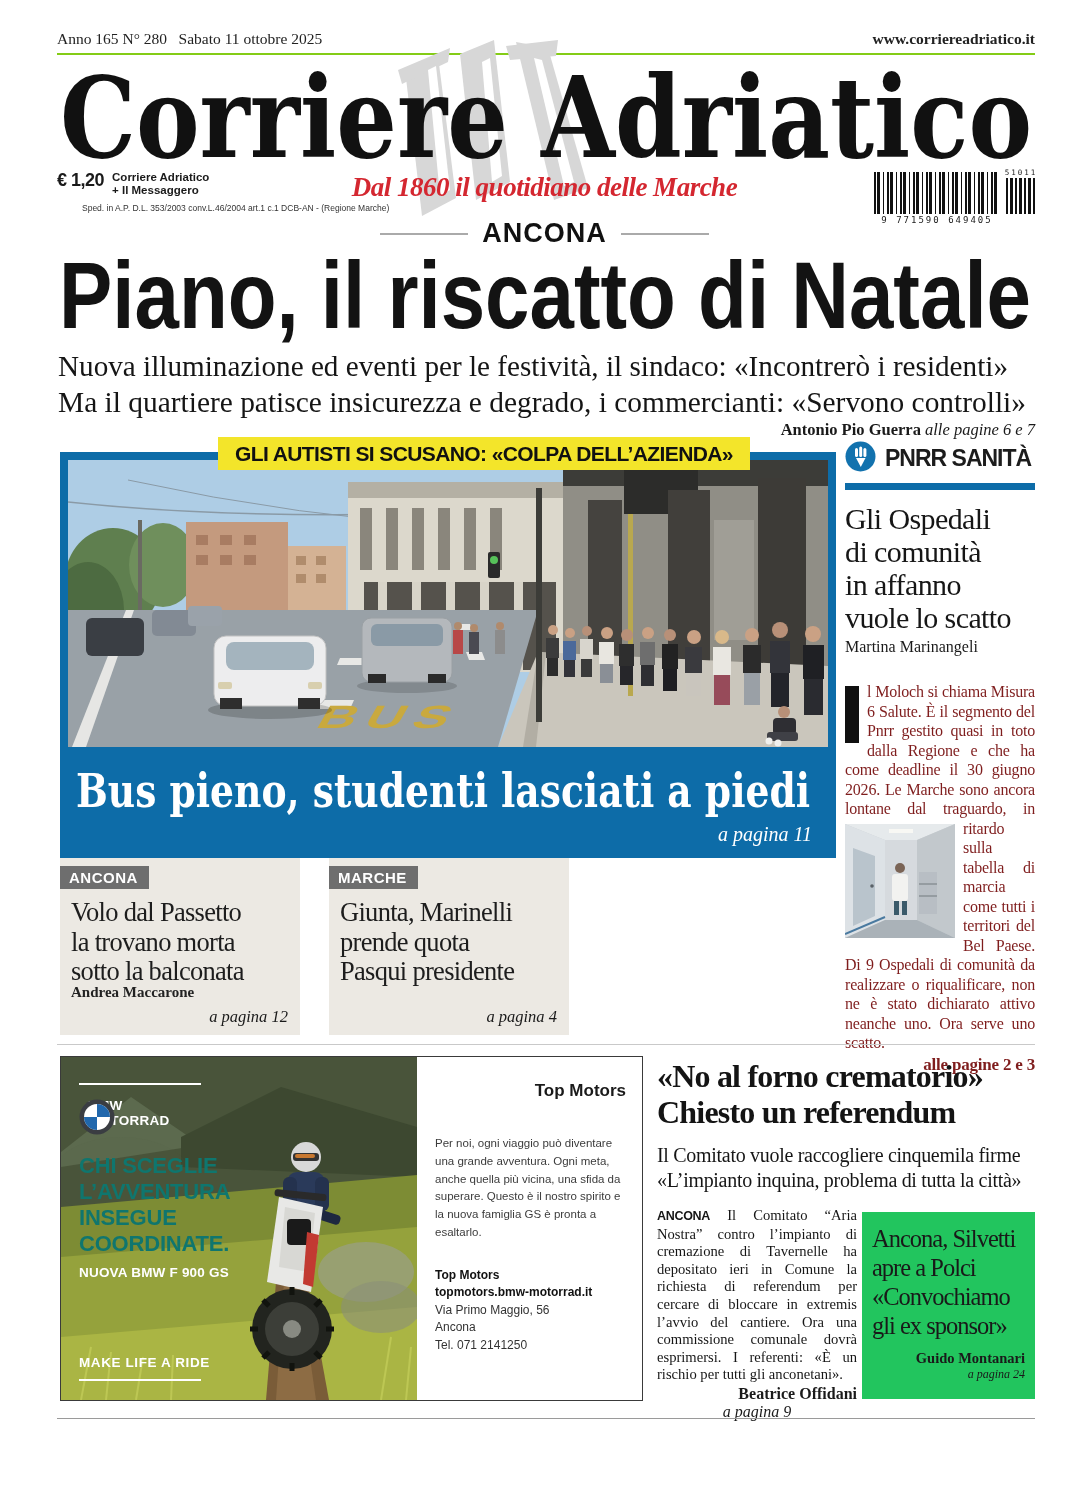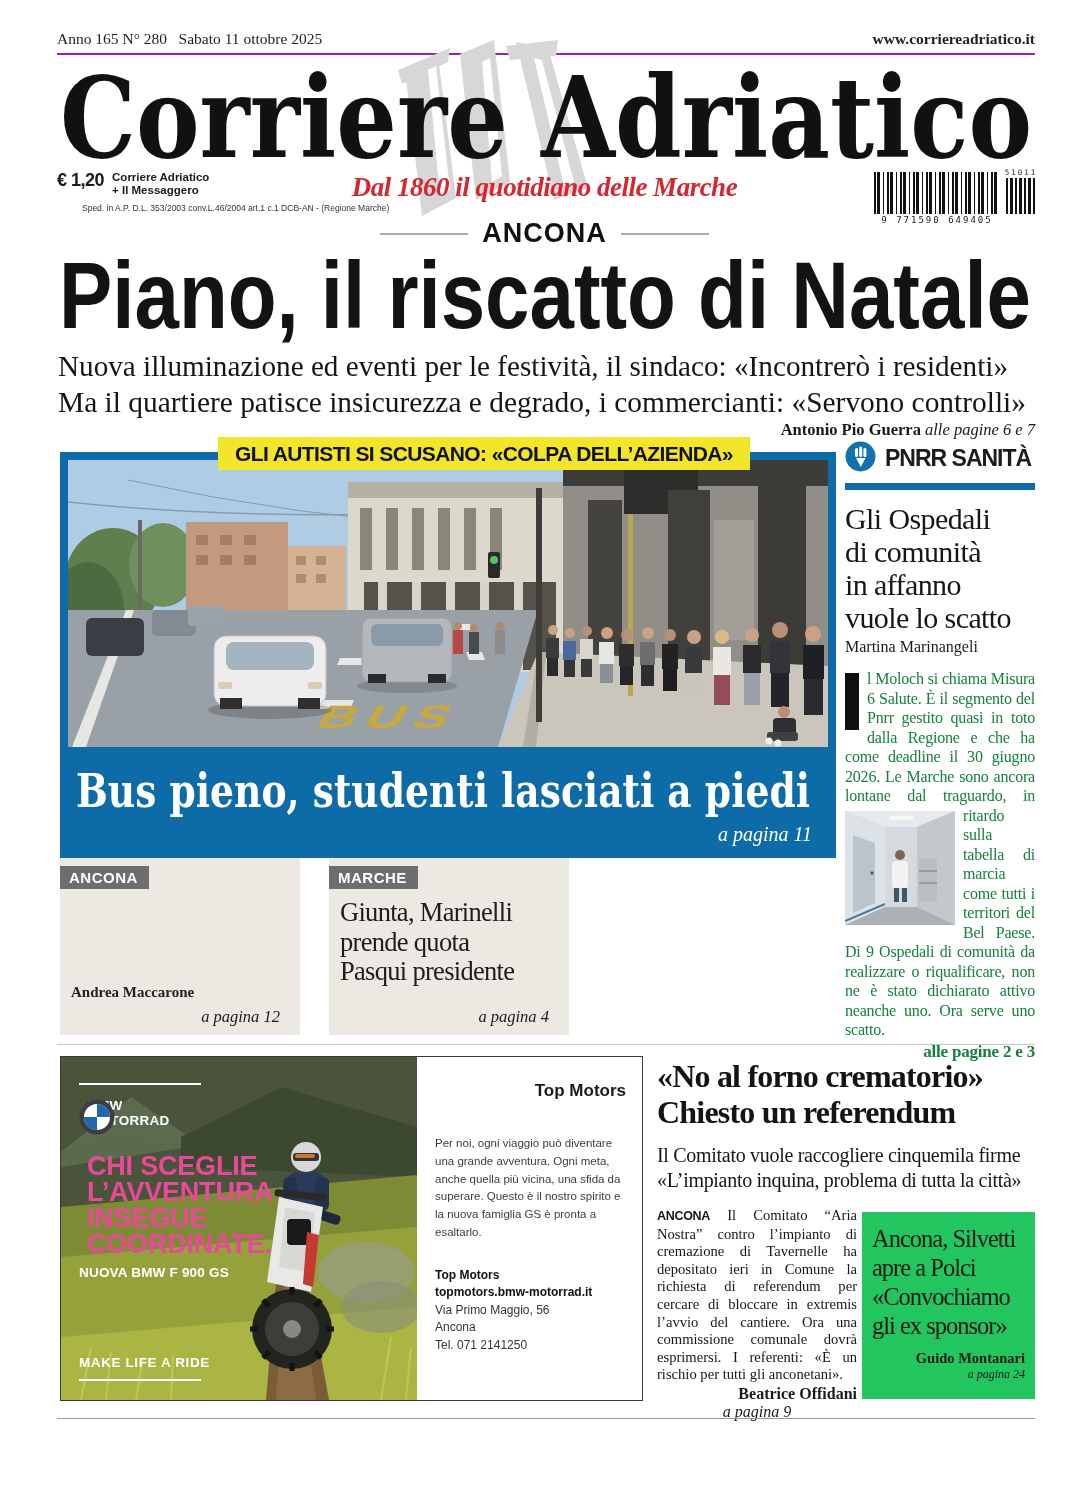--- a/index.html
+++ b/index.html
@@ -2,21 +2,21 @@
 <html><head>
 <meta charset="utf-8">
 <style>
   html,body{margin:0;padding:0;background:#fff;}
   .page{position:relative;width:1089px;height:1500px;background:#fff;overflow:hidden;
         font-family:"Liberation Serif",serif;color:#1a1a1a;}
   .pre{white-space:pre-line;}
 
   
   .topbar{position:absolute;left:57px;top:30px;width:978px;display:flex;justify-content:space-between;
-          border-bottom:2px solid #a21caf;padding-bottom:5px;font-size:15.5px;color:#222;}
+          border-bottom:2px solid #84cc16;padding-bottom:5px;font-size:15.5px;color:#222;}
   .topbar .site{font-weight:bold;}
 
   
   .watermark{position:absolute;left:398px;top:40px;z-index:0;}
 
   
   .masthead{position:absolute;left:57px;top:56px;z-index:2;}
   .tagline{position:absolute;left:0;top:172px;width:1089px;text-align:center;z-index:2;
            font-style:italic;font-weight:bold;font-size:27px;color:#d42730;letter-spacing:-0.5px;}
   .pricebox{position:absolute;left:57px;top:170px;display:flex;gap:8px;align-items:flex-start;z-index:3;}
@@ -58,47 +58,47 @@
           display:flex;align-items:center;justify-content:center;
           font-family:"Liberation Sans",sans-serif;font-weight:bold;font-size:21px;letter-spacing:-0.6px;color:#111;}
 
   
   .rightcol{position:absolute;left:845px;top:441px;width:190px;}
   .pnrr-head{display:flex;align-items:center;gap:9px;}
   .pnrr-label{font-family:"Liberation Sans",sans-serif;font-weight:bold;font-size:23px;letter-spacing:-1px;color:#1c1c1c;}
   .pnrr-rule{height:7px;background:#0d6ca8;margin-top:7px;}
   .pnrr-headline{margin-top:12px;font-size:30px;line-height:33px;letter-spacing:-0.6px;color:#161616;}
   .pnrr-byline{margin-top:4px;font-weight:normal;font-size:16px;}
-  .pnrr-body{margin-top:13px;font-size:16px;line-height:19.5px;text-align:justify;letter-spacing:-0.2px;color:#15803d;}
+  .pnrr-body{margin-top:26px;font-size:16px;line-height:19.5px;text-align:justify;letter-spacing:-0.2px;color:#7f1d1d;}
   .dropcap{float:left;width:14px;height:57px;background:#101010;margin:4px 8px 2px 0;font-size:0;}
   .hosp{float:left;margin:5px 8px 2px 0;}
   .pnrr-pages{font-weight:bold;font-size:17px;text-align:right;margin-top:2px;}
 
   
   .teasers{position:absolute;left:60px;top:858px;display:flex;gap:29px;}
   .tbox{position:relative;width:240px;height:177px;background:#ece9e3;}
   .tlabel{position:absolute;left:0;top:8px;background:#6e6e6e;color:#fff;
           font-family:"Liberation Sans",sans-serif;font-weight:bold;font-size:15px;letter-spacing:0.5px;
           padding:3px 11px 3px 9px;}
   .thead{position:absolute;left:11px;top:40px;font-size:26.5px;line-height:29.5px;letter-spacing:-0.7px;color:#1d1d1d;}
   .tby{position:absolute;left:11px;bottom:34px;font-weight:bold;font-size:15px;color:#222;}
-  .tpg{position:absolute;right:20px;bottom:8px;font-style:italic;font-size:16.5px;}
+  .tpg{position:absolute;right:12px;bottom:8px;font-style:italic;font-size:16.5px;}
 
   .midrule{position:absolute;left:57px;top:1044px;width:978px;border-top:1px solid #c9c9c9;}
 
   
   .ad{position:absolute;left:60px;top:1056px;width:581px;height:343px;border:1px solid #3a3a3a;
       display:flex;background:#fff;}
   .ad-photo{position:relative;width:356px;height:343px;flex:0 0 auto;overflow:hidden;}
   .ad-photo svg{position:absolute;left:0;top:0;}
   .ad-line{position:absolute;left:18px;width:122px;height:2px;background:#fff;}
   .ad-logo-row{position:absolute;left:18px;top:42px;display:flex;align-items:center;gap:9px;}
   .ad-brand{color:#fff;font-family:"Liberation Sans",sans-serif;font-weight:bold;font-size:13.5px;line-height:1.1;letter-spacing:0.3px;}
-  .ad-headline{position:absolute;left:18px;top:96px;color:#ec4899;font-family:"Liberation Sans",sans-serif;
-               font-weight:bold;font-size:27px;line-height:26px;letter-spacing:-0.2px;margin-left:8px;}
+  .ad-headline{position:absolute;left:18px;top:96px;color:#0f766e;font-family:"Liberation Sans",sans-serif;
+               font-weight:bold;font-size:22px;line-height:26px;letter-spacing:-0.2px;}
   .ad-sub{position:absolute;left:18px;top:208px;color:#fff;font-family:"Liberation Sans",sans-serif;
           font-weight:bold;font-size:13.5px;letter-spacing:0.2px;}
   .ad-slogan{position:absolute;left:18px;top:298px;color:#fff;font-family:"Liberation Sans",sans-serif;
              font-weight:bold;font-size:13.5px;letter-spacing:0.6px;}
   .ad-info{position:relative;flex:1;padding:24px 16px 14px 18px;font-family:"Liberation Sans",sans-serif;}
   .ad-dealer-title{text-align:right;font-weight:bold;font-size:17px;color:#1a1a1a;}
   .ad-body{margin-top:34px;font-size:11.5px;line-height:1.55;color:#3c3c3c;width:190px;}
   .ad-dealer{position:absolute;left:18px;bottom:46px;font-size:12px;line-height:1.45;color:#333;}
   .ad-dealer .b{font-weight:bold;color:#111;}
 
@@ -386,20 +386,23 @@
         </g>
         <path d="M0,110 L40,93" stroke="#4a7aa0" stroke-width="2"></path>
       </svg><span>ritardo sulla tabella di marcia come tutti i territori del Bel Paese. Di 9 Ospedali di comunità da realizzare o riqualificare, non ne è stato dichiarato attivo neanche uno. Ora serve uno scatto.</span>
       <div class="pnrr-pages">alle pagine 2 e 3</div>
     </div>
   </div>
 
   <div class="teasers">
     <div class="tbox">
       <span class="tlabel">ANCONA</span>
+      <div class="thead pre">Volo dal Passetto
+la trovano morta
+sotto la balconata</div>
       <div class="tby">Andrea Maccarone</div>
       <div class="tpg">a pagina 12</div>
     </div>
     <div class="tbox">
       <span class="tlabel">MARCHE</span>
       <div class="thead pre">Giunta, Marinelli
 prende quota
 Pasqui presidente</div>
       <div class="tpg">a pagina 4</div>
     </div>

